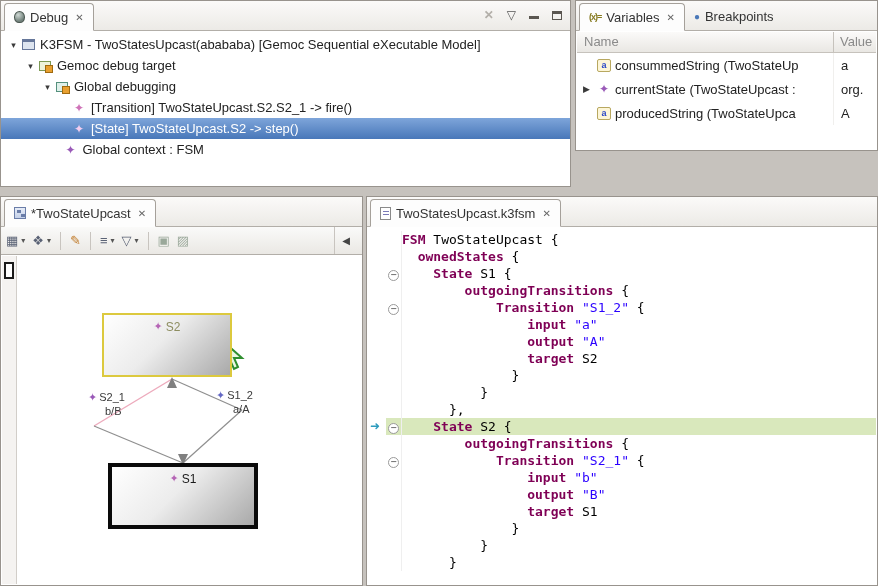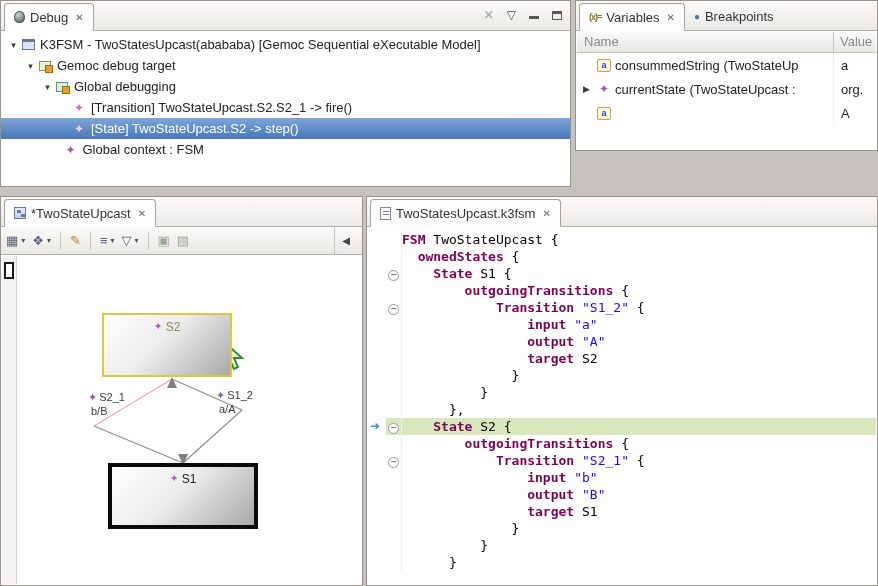--- a/index.html
+++ b/index.html
@@ -54,21 +54,21 @@
   .canvas{position:absolute;top:59px;left:1px;right:1px;bottom:1px;background:#fff;overflow:hidden}
   .ruler-strip{position:absolute;left:0;top:0;bottom:0;width:15px;background:#f5f3f1;border-right:1px solid #d2cec9}
   .thumb{position:absolute;left:2px;top:6px;width:10px;height:17px;border:2px solid #1a1a1a;background:#fff}
   .edges-svg{position:absolute;left:0;top:0}
   .state{position:absolute;display:flex;justify-content:center;align-items:flex-start;padding-top:5px;font-size:12px;background:linear-gradient(135deg,#ffffff 0%,#ececec 45%,#a9a9a9 100%)}
   .state .star{margin-right:3px;color:#b565b5;font-size:11px}
   .state.s2{left:100px;top:57px;width:130px;height:64px;border:2px solid #dcc93e;color:#8d8d60}
   .state.s1{left:106px;top:207px;width:150px;height:66px;border:4px solid #0a0a0a;color:#1a1a1a}
   .edge-label{position:absolute;font-size:11px;color:#3a3a3a;line-height:14px;white-space:nowrap}
   .edge-label .star{font-size:11px;margin-right:2px}
-  .edge-label .el-io{margin-left:3px}
+  .edge-label .el-io{margin-left:17px}
   .t-purple{color:#9a5ab8}.t-blue{color:#6468c4}
   .tab-file-icon{display:inline-block;width:11px;height:13px;border:1px solid #8a8a8a;background:#fff;position:relative}
   .tab-file-icon::after{content:"";position:absolute;left:2px;top:3px;width:6px;height:1px;background:#7a7ab8;box-shadow:0 3px 0 #7a7ab8}
   .tab-dia-icon{display:inline-block;width:12px;height:12px;border:1px solid #6a7da8;background:linear-gradient(#e6ecf7,#c3d0e8);position:relative}
   .tab-dia-icon::after{content:"";position:absolute;left:2px;top:2px;width:4px;height:3px;background:#6a7da8;box-shadow:4px 4px 0 #6a7da8}
   .bug-icon{display:inline-block;width:11px;height:12px;border-radius:50% 50% 45% 45%;background:radial-gradient(circle at 35% 30%,#cfd8d4,#70807a 70%);border:1px solid #4a5650}
   
   .code-area{position:absolute;top:31px;left:1px;right:1px;bottom:1px;background:#fff;overflow:hidden;font-family:"DejaVu Sans Mono",monospace;font-size:13px;padding-top:3px}
   .cl{display:flex;height:17px;line-height:17px}
   .gut{width:18px;flex:none;position:relative}
@@ -181,20 +181,21 @@
               <span class="vexp">▶</span>
               <span class="icon-vstar">✦</span>
               <span>currentState (TwoStateUpcast :</span>
             </span>
             <span class="c2">org.</span>
           </div>
           <div class="vrow">
             <span class="c1">
               <span class="vexp"></span>
               <span class="icon-attr">a</span>
+              <span>producedString (TwoStateUpca</span>
             </span>
             <span class="c2">A</span>
           </div>
         </div>
     </div>
   </div>
 
   <div class="panel" style="left:0;top:196px;width:363px;height:390px">
     <div class="tabbar">
       <div class="tab active">

